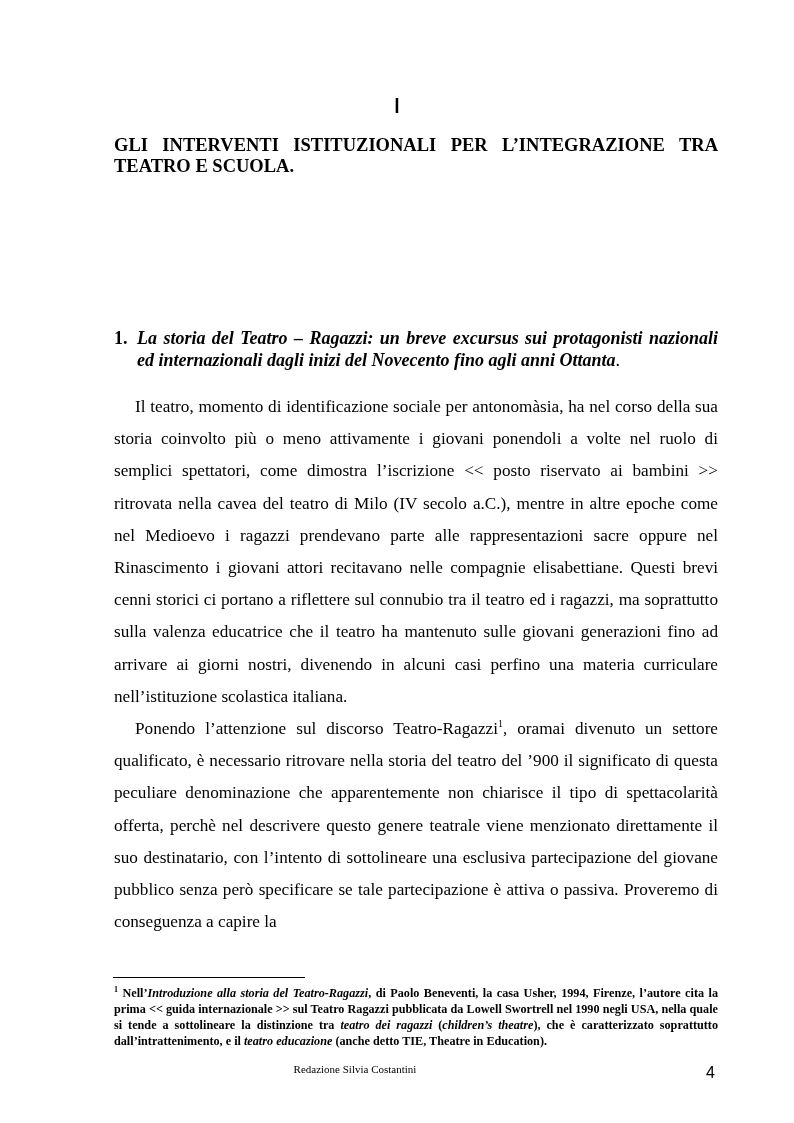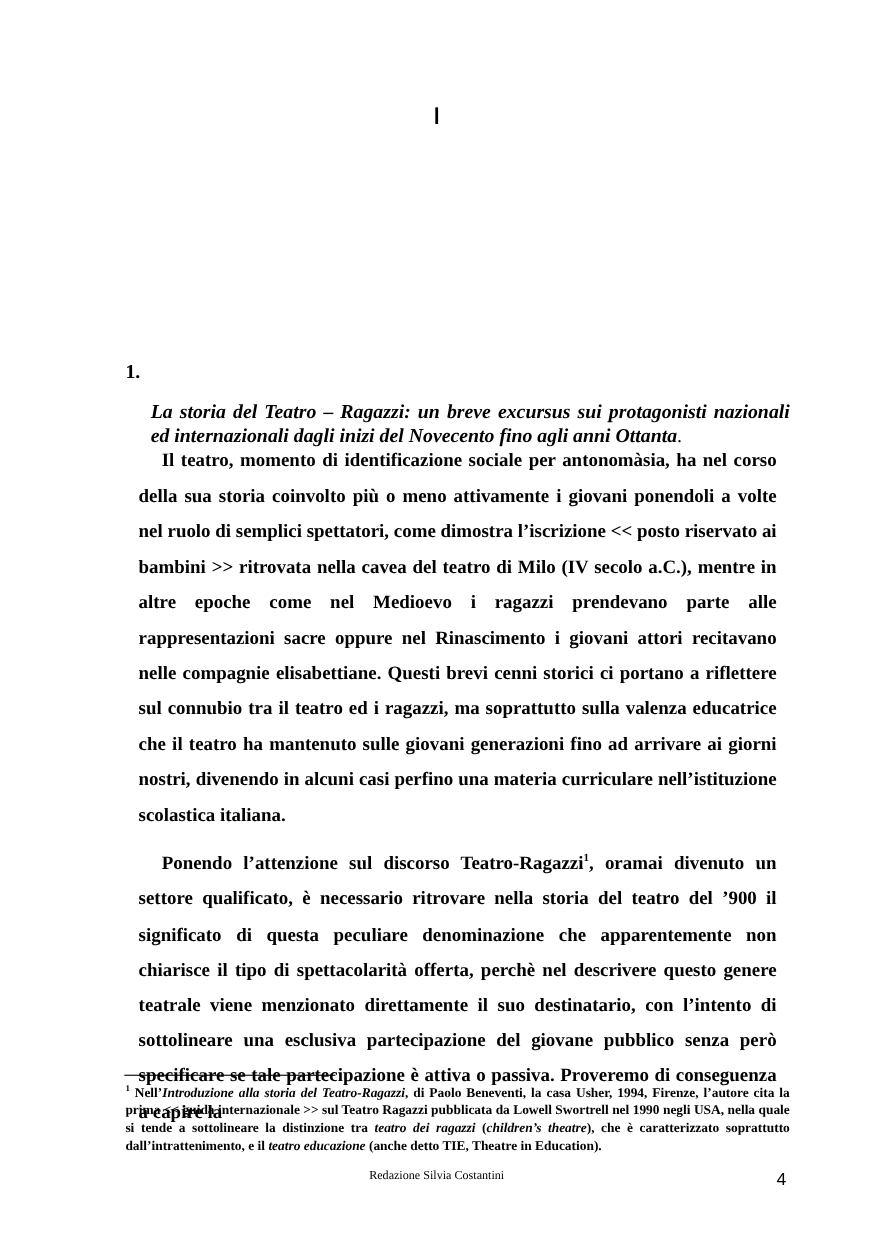--- a/index.html
+++ b/index.html
@@ -14,53 +14,54 @@
       position: absolute; left: 114px; width: 604px; top: 135px;
       font-family: "Liberation Serif", serif; font-weight: bold; font-size: 18.5px; line-height: 21px;
       text-align: justify; text-align-last: left;
     }
     .section {
       position: absolute; left: 114px; width: 604px; top: 328px;
       font-family: "Liberation Serif", serif; font-size: 18px; line-height: 21.5px;
       display: flex;
     }
     .section .num { font-weight: bold; width: 23px; flex: none; }
-    .section .title { font-weight: bold; font-style: italic; text-align: justify; text-align-last: left; flex: 1; margin-top: 36px; }
+    .section .title { font-weight: bold; font-style: italic; text-align: justify; text-align-last: left; flex: 1; }
     .section .title .dot { font-weight: normal; font-style: normal; }
     .body-text {
       position: absolute; left: 114px; width: 604px; top: 391px;
       font-family: "Liberation Serif", serif; font-size: 17.2px; line-height: 32.2px;
       text-align: justify;
     }
-    .body-text p { margin: 12px; text-indent: 21px; font-weight: bold; }
+    .body-text p { margin: 0; text-indent: 21px; }
     .body-text sup { font-size: 10px; line-height: 0; vertical-align: 7px; }
     .fn-rule { position: absolute; left: 113px; top: 977px; width: 192px; height: 0; border-top: 1px solid #000; }
     .footnote {
       position: absolute; left: 114px; width: 604px; top: 985px;
       font-family: "Liberation Serif", serif; font-size: 12.2px; line-height: 16px;
       text-align: justify;
       font-weight: bold;
     }
     .footnote sup { font-size: 8px; line-height: 0; vertical-align: 5px; }
     .footer-author {
-      position: absolute; left: 0; width: 794px; top: 1062px; text-align: center;
+      position: absolute; left: 0; width: 710px; top: 1062px; text-align: center;
       font-family: "Liberation Serif", serif; font-size: 11px; line-height: 14px;
     }
     .page-number {
       position: absolute; left: 706px; top: 1064px;
       font-family: "Liberation Sans", sans-serif; font-size: 16px; line-height: 18px;
     }
   </style>
 </head>
 <body>
 
 <div class="page">
 
   <div class="chapter-num">I</div>
 
+  <div class="chapter-title">GLI INTERVENTI ISTITUZIONALI PER L’INTEGRAZIONE TRA TEATRO E SCUOLA.</div>
 
   <div class="section">
     <span class="num">1.</span>
     <span class="title"><span>La storia del Teatro – Ragazzi: un breve excursus sui protagonisti nazionali ed internazionali dagli inizi del Novecento fino agli anni Ottanta</span><span class="dot">.</span></span>
   </div>
 
   <div class="body-text">
     <p>Il teatro, momento di identificazione sociale per antonomàsia, ha nel corso della sua storia coinvolto più o meno attivamente i giovani ponendoli a volte nel ruolo di semplici spettatori, come dimostra l’iscrizione &lt;&lt; posto riservato ai bambini &gt;&gt; ritrovata nella cavea del teatro di Milo (IV secolo a.C.), mentre in altre epoche come nel Medioevo i ragazzi prendevano parte alle rappresentazioni sacre oppure nel Rinascimento i giovani attori recitavano nelle compagnie elisabettiane. Questi brevi cenni storici ci portano a riflettere sul connubio tra il teatro ed i ragazzi, ma soprattutto sulla valenza educatrice che il teatro ha mantenuto sulle giovani generazioni fino ad arrivare ai giorni nostri, divenendo in alcuni casi perfino una materia curriculare  nell’istituzione scolastica italiana.</p>
     <p><span>Ponendo l’attenzione sul discorso Teatro-Ragazzi</span><sup>1</sup><span>, oramai divenuto un settore qualificato, è necessario ritrovare nella storia del teatro del ’900 il significato di questa peculiare denominazione che apparentemente non chiarisce il tipo di spettacolarità offerta, perchè nel descrivere questo genere teatrale viene menzionato direttamente il suo destinatario, con l’intento di sottolineare una esclusiva partecipazione del giovane pubblico senza però specificare se tale partecipazione è attiva o passiva. Proveremo  di conseguenza a capire la</span></p>
   </div>

